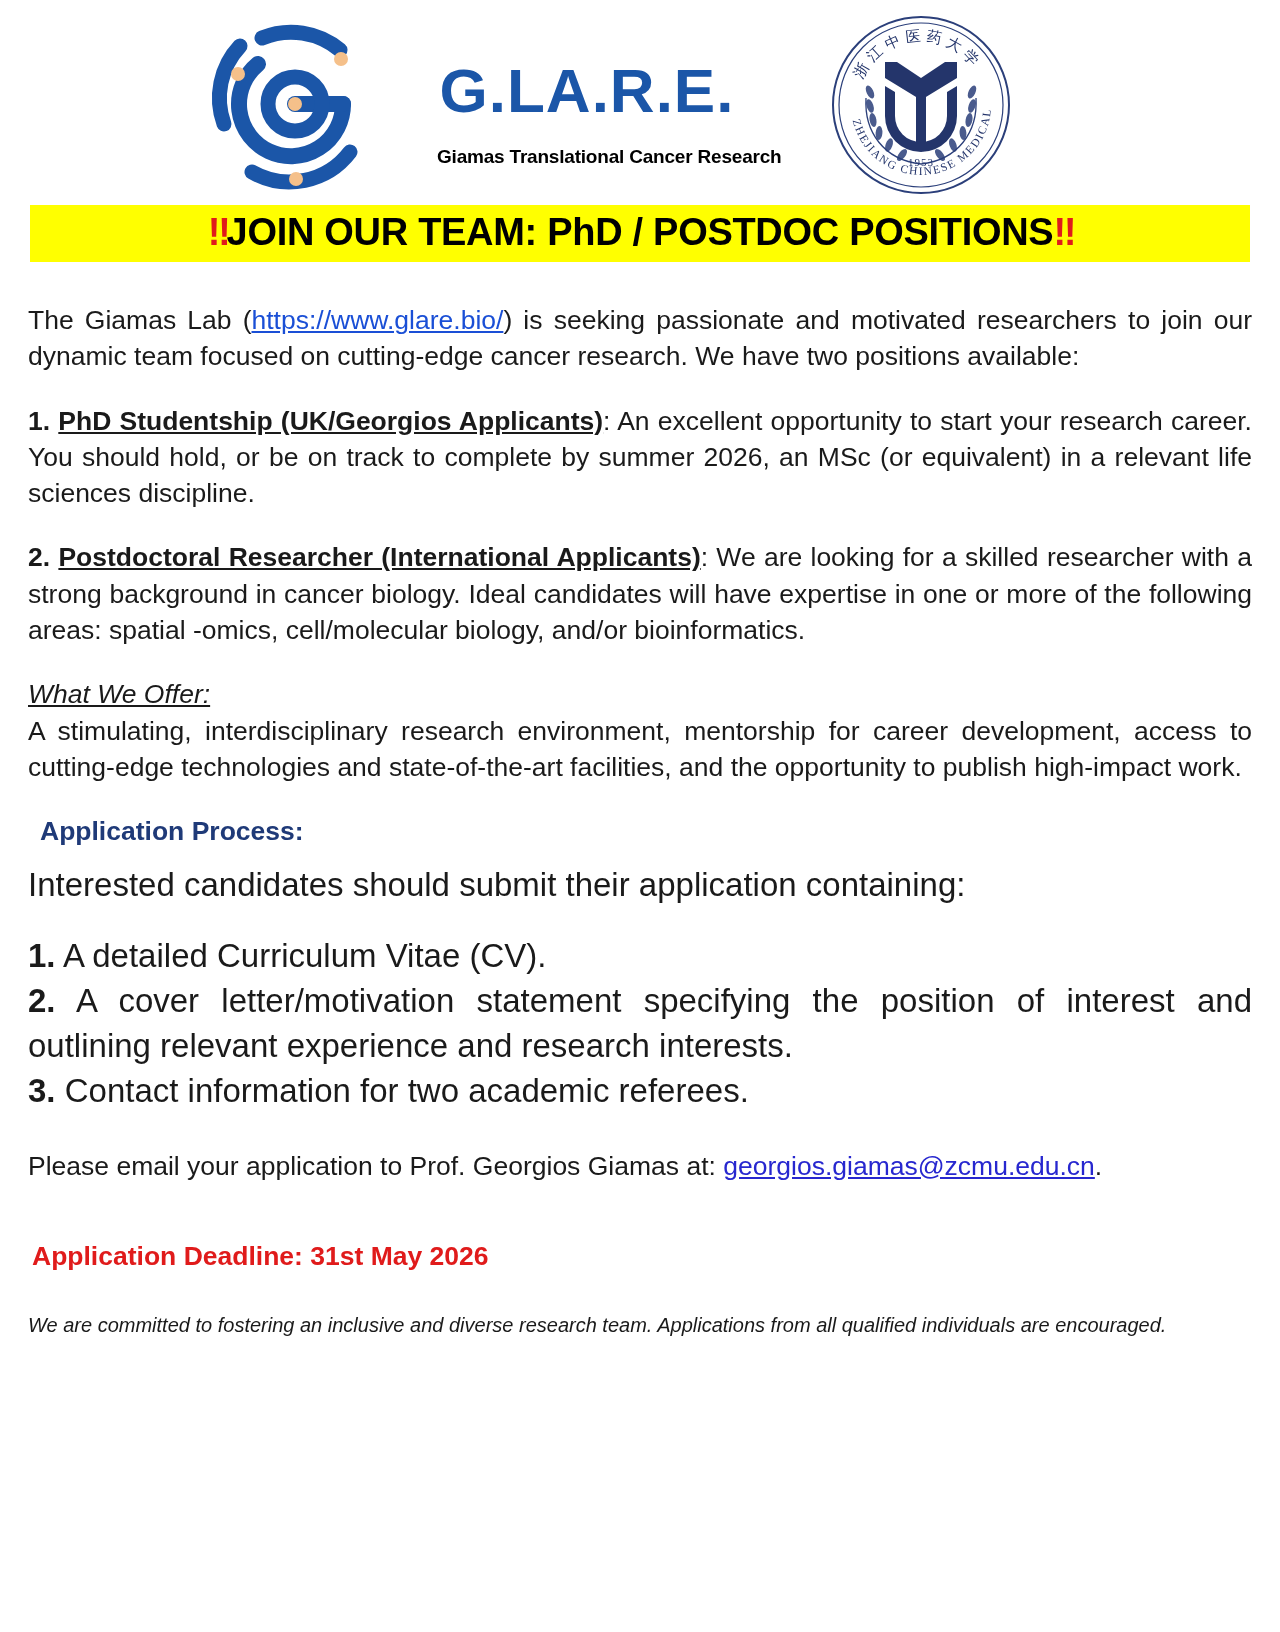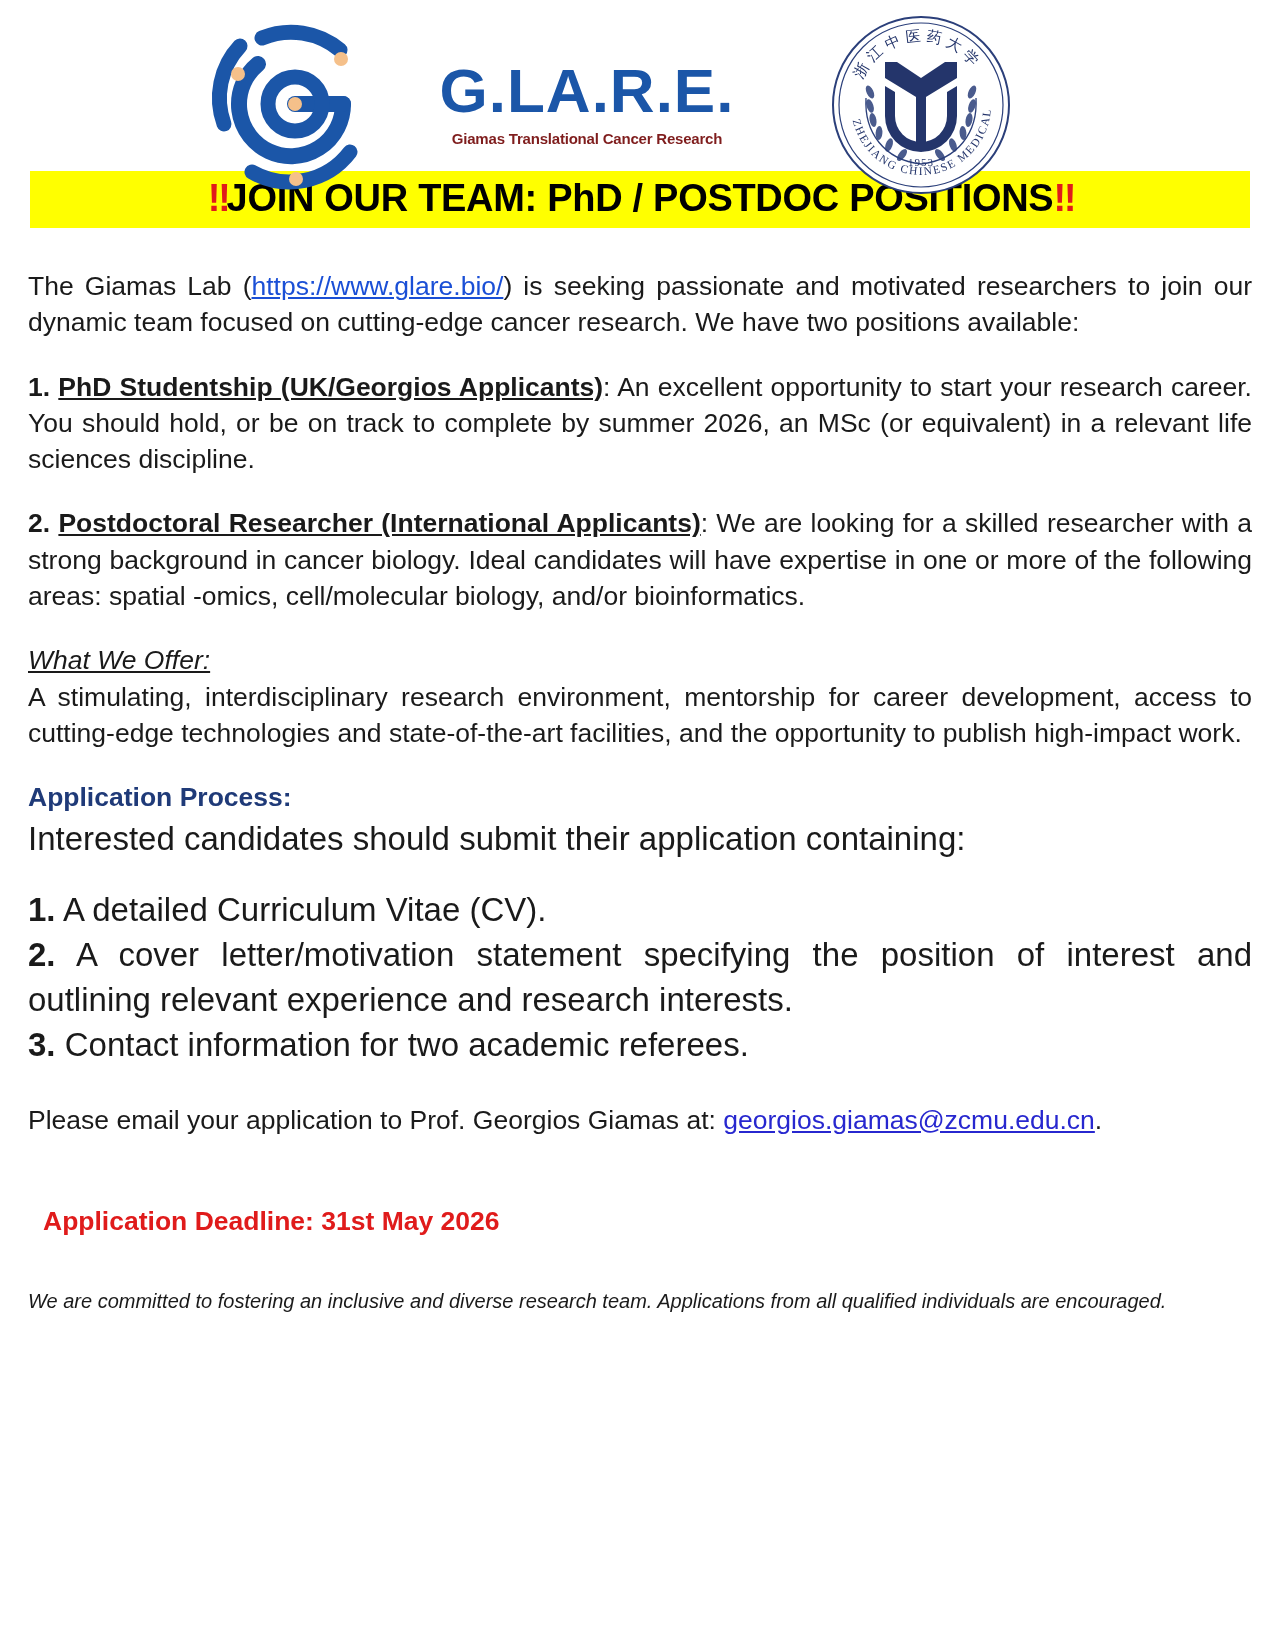--- a/index.html
+++ b/index.html
@@ -11,21 +11,21 @@
     width: 1280px;
     height: 1632px;
     font-family: "Liberation Sans", sans-serif;
     color: #1a1a1a;
     overflow: hidden;
   }
 
   
   .header {
     position: relative;
-    height: 171px;
+    height: 205px;
     display: flex;
     align-items: center;
   }
   .glare-logo {
     position: absolute;
     left: 200px;
     top: 12px;
     width: 190px;
     height: 180px;
   }
@@ -38,24 +38,24 @@
   }
   .glare-word {
     font-size: 62px;
     font-weight: bold;
     letter-spacing: 1px;
     color: #1b56a8;
     line-height: 1;
     white-space: nowrap;
   }
   .glare-tagline {
-    margin-top: 8px;
-    font-size: 15px;
-    font-weight: bold;
-    color: #7f1d1d;
+    margin-top: 24px;
+    font-size: 19px;
+    font-weight: bold;
+    color: #000000;
     letter-spacing: -0.2px;
     white-space: nowrap;
   }
   .seal {
     position: absolute;
     left: 830px;
     top: 14px;
     width: 182px;
     height: 182px;
   }
@@ -110,28 +110,28 @@
   .offer-head {
     font-style: italic;
     text-decoration: underline;
     display: block;
     margin-top: 16px;
   }
   .sec-head {
     color: #1f3a78;
     font-weight: bold;
     font-size: 26.5px;
-    margin: 0;
+    margin: 12px;
     line-height: 1.37;
   }
   .deadline {
     color: #e01b1b;
     font-weight: bold;
     font-size: 26.5px;
-    margin: 15px;
+    margin: 4px;
     line-height: 1.37;
   }
   .closing {
     font-style: italic;
     font-size: 20px;
     line-height: 1.37;
     text-align: justify;
     margin: 0;
   }
   .gap-sm { height: 26px; }

